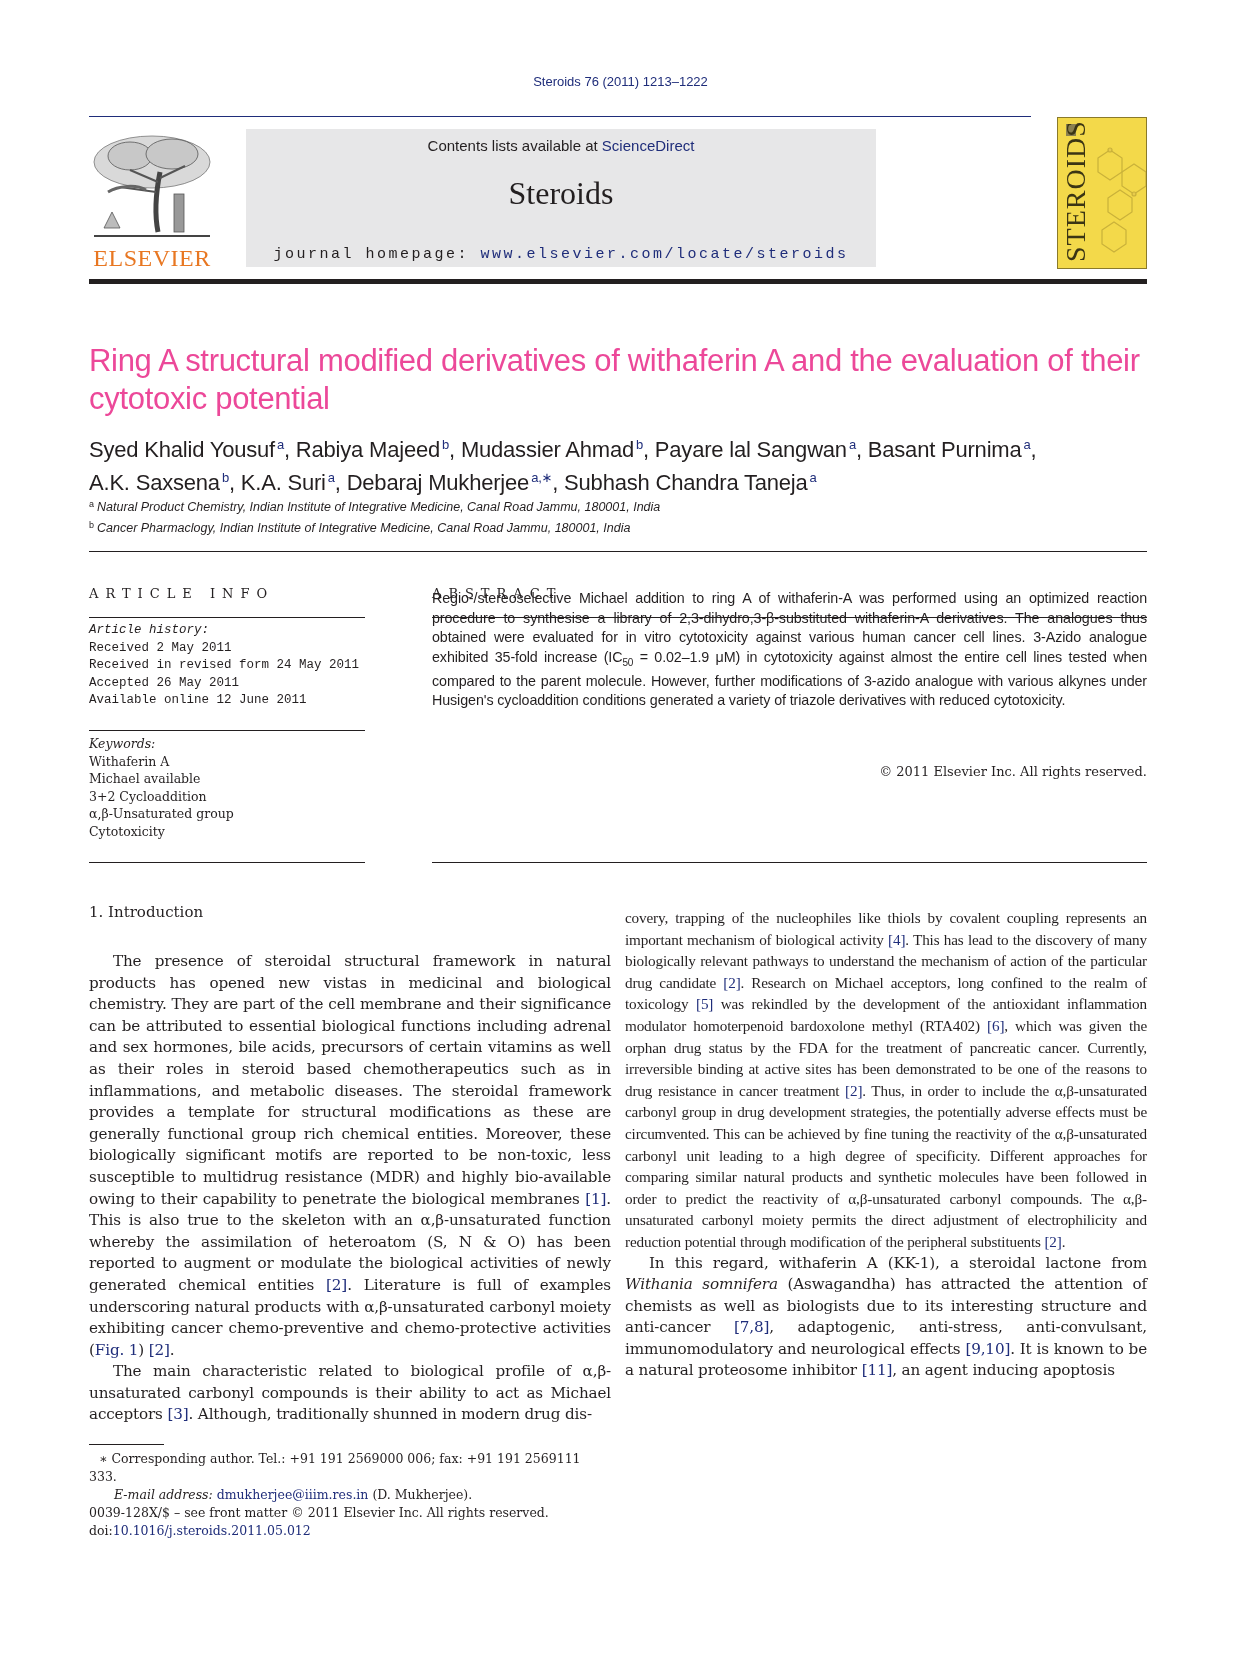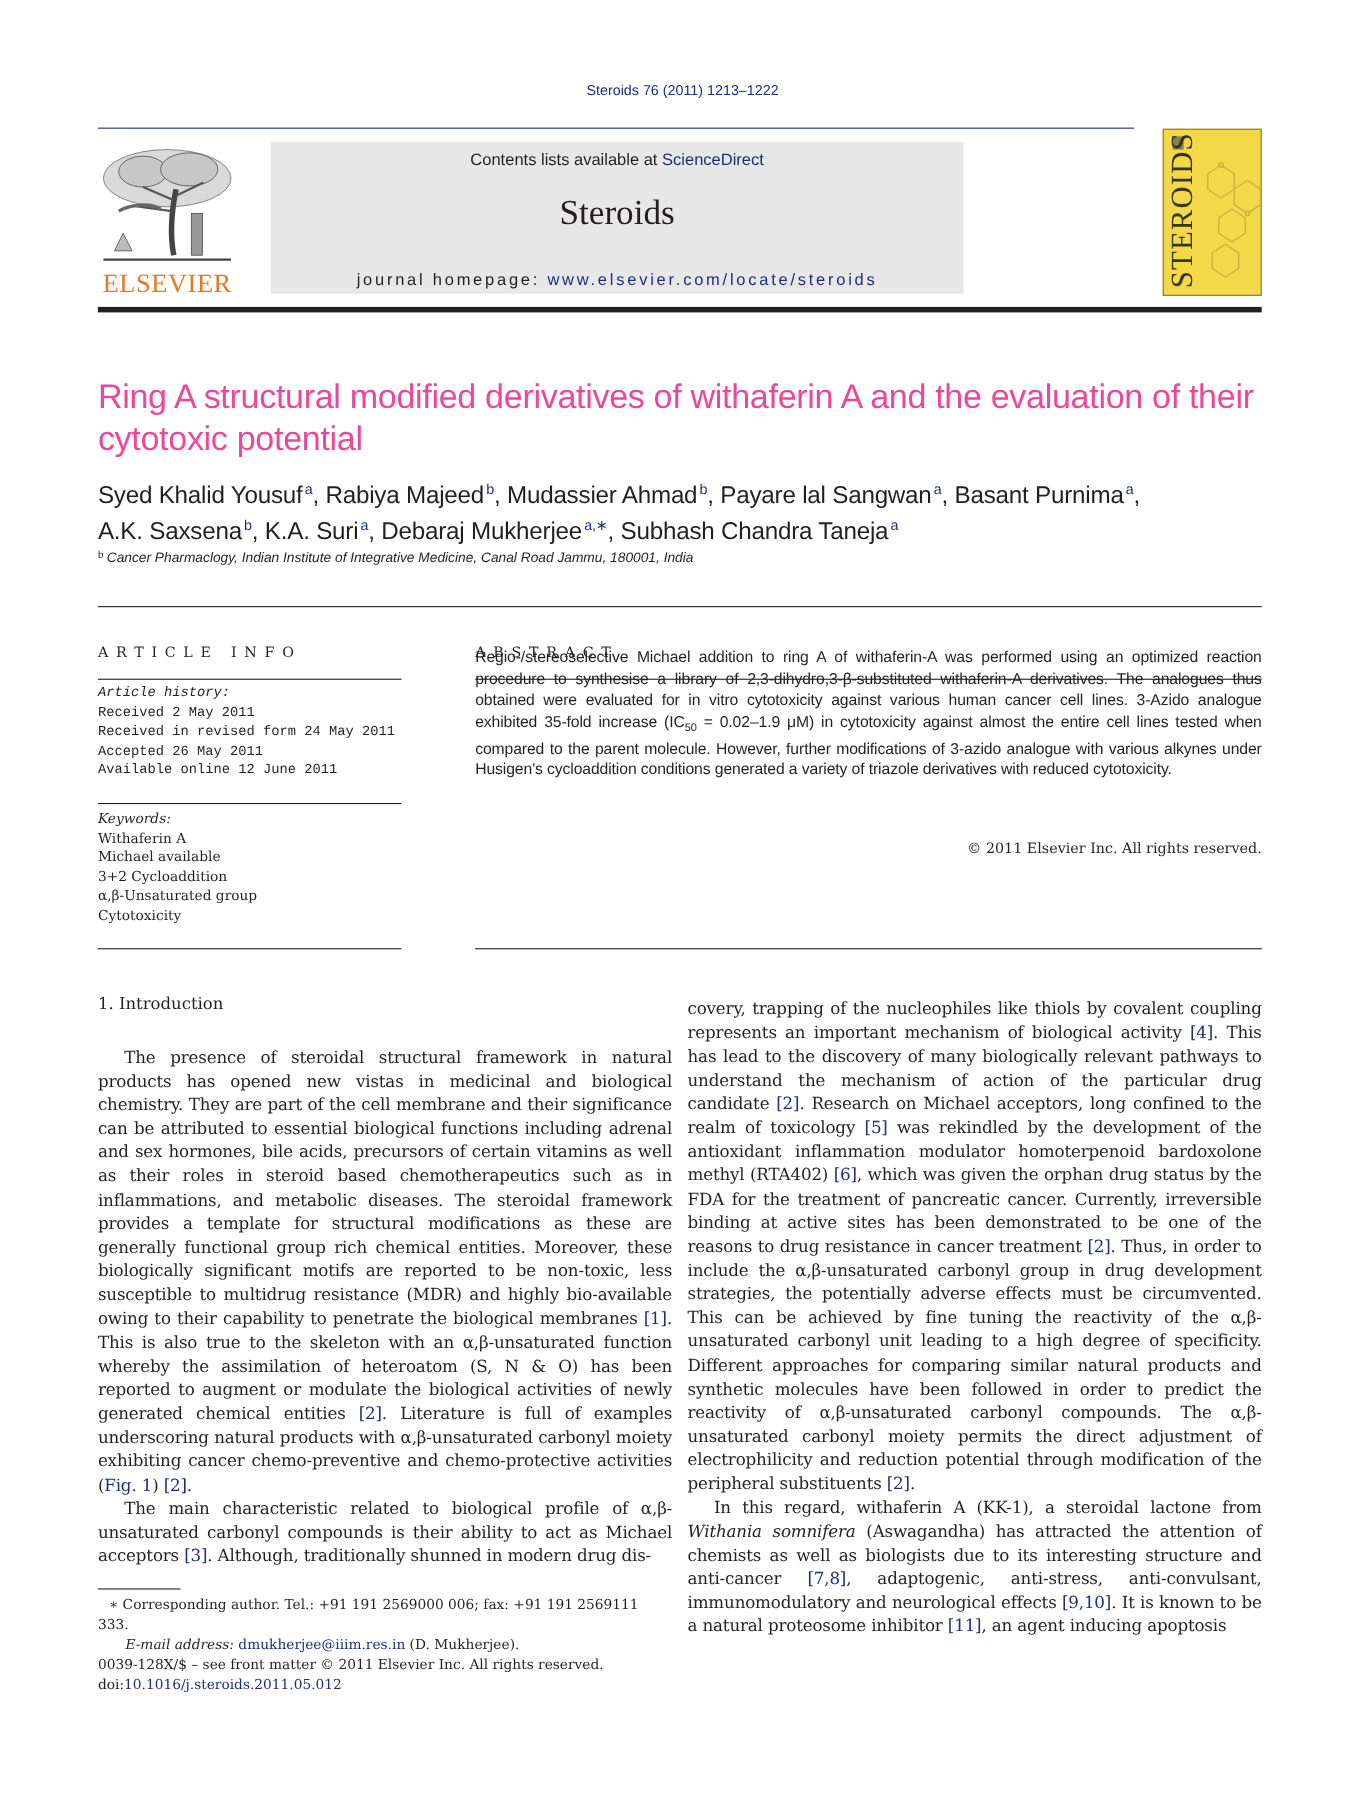--- a/index.html
+++ b/index.html
@@ -16,21 +16,21 @@
   .tree { position: absolute; left: 2px; top: 0; width: 124px; height: 112px; }
   .elsevier-word { position: absolute; left: 0; bottom: 0; width: 128px; text-align: center;
     font-family: "Liberation Serif", serif; font-size: 24px; color: #e87722; letter-spacing: 0.5px; }
 
   .banner { position: absolute; top: 129px; left: 246px; width: 630px; height: 138px; background: #e7e7e8; }
   .banner-contents { position: absolute; top: 8px; width: 100%; text-align: center;
     font-family: "Liberation Sans", sans-serif; font-size: 15px; color: #231f20; }
   .banner-title { position: absolute; top: 46px; width: 100%; text-align: center;
     font-family: "Liberation Serif", serif; font-size: 32px; color: #231f20; }
   .banner-homepage { position: absolute; top: 117px; width: 100%; text-align: center;
-    font-family: Liberation Sans, sans-serif; font-size: 15px; letter-spacing: 2.5px; color: #231f20; }
+    font-family: Liberation Mono, monospace; font-size: 15px; letter-spacing: 2.5px; color: #231f20; }
 
   .cover { position: absolute; top: 117px; left: 1057px; width: 90px; height: 152px;
     background: #f3d94a; border: 1px solid #8a7a2a; overflow: hidden; }
   .cover-word { position: absolute; left: 4px; bottom: 6px; transform-origin: left bottom;
     transform: rotate(-90deg) translate(0, 30px); font-family: "Liberation Serif", serif;
     font-size: 28px; color: #3b3514; white-space: nowrap; letter-spacing: 1px; }
   .cover-mini { position: absolute; top: 6px; left: 8px; width: 10px; height: 12px; background: #8a8050; }
 
   .thick-rule { position: absolute; top: 279px; left: 89px; width: 1058px; height: 5px; background: #231f20; }
 
@@ -51,21 +51,21 @@
   .info-block .it { font-style: italic; }
 
   .abstract { position: absolute; top: 589px; left: 432px; width: 715px;
     font-family: "Liberation Sans", sans-serif; font-size: 14.3px; line-height: 19.5px; text-align: justify; color: #231f20; letter-spacing: -0.1px; }
   .copyright { position: absolute; top: 764px; left: 432px; width: 715px; text-align: right;
     font-family: "DejaVu Serif", serif; font-size: 13px; color: #231f20; }
 
   .intro-head { position: absolute; top: 903px; left: 89px; font-weight: normal; font-size: 15px; }
   .col { position: absolute; width: 522px; font-size: 15.2px; line-height: 21.6px; text-align: justify; color: #231f20; letter-spacing: -0.15px; }
   .col p { text-indent: 24px; }
-  .col p.noindent { text-indent: 0; }
+  .col p.noindent { text-indent: 0; font-family: Liberation Serif, serif; }
 
   .fn-rule { position: absolute; top: 1444px; left: 89px; width: 75px; height: 1px; background: #231f20; }
   .footnote { position: absolute; top: 1450px; left: 89px; width: 520px; font-size: 12.5px; line-height: 18px; }
   .footnote .line2 { padding-left: 25px; }
   .issn { position: absolute; top: 1504px; left: 89px; width: 540px; font-size: 12.5px; line-height: 17.5px; }
 </style>
 </head>
 <body>
 
 <div class="citation link">Steroids 76 (2011) 1213–1222</div>
@@ -123,20 +123,21 @@
   <span><span>Mudassier Ahmad</span><sup>b</sup></span>,
   <span><span>Payare lal Sangwan</span><sup>a</sup></span>,
   <span><span>Basant Purnima</span><sup>a</sup></span>,<br>
   <span><span>A.K. Saxsena</span><sup>b</sup></span>,
   <span><span>K.A. Suri</span><sup>a</sup></span>,
   <span><span>Debaraj Mukherjee</span><sup>a,∗</sup></span>,
   <span><span>Subhash Chandra Taneja</span><sup>a</sup></span>
 </div>
 
 <div class="affils">
+  <div><sup>a</sup><span>Natural Product Chemistry, Indian Institute of Integrative Medicine, Canal Road Jammu, 180001, India</span></div>
   <div><sup>b</sup><span>Cancer Pharmaclogy, Indian Institute of Integrative Medicine, Canal Road Jammu, 180001, India</span></div>
 </div>
 
 <div class="rule" style="top:551px;left:89px;width:1058px;"></div>
 
 <div class="sec-head-caps" style="top:586px;left:89px;">ARTICLE INFO</div>
 <div class="rule" style="top:617px;left:89px;width:276px;"></div>
 <div class="info-block" style="top:622px;font-family:Liberation Mono, monospace;">
   <div class="it">Article history:</div>
   <div>Received 2 May 2011</div>

